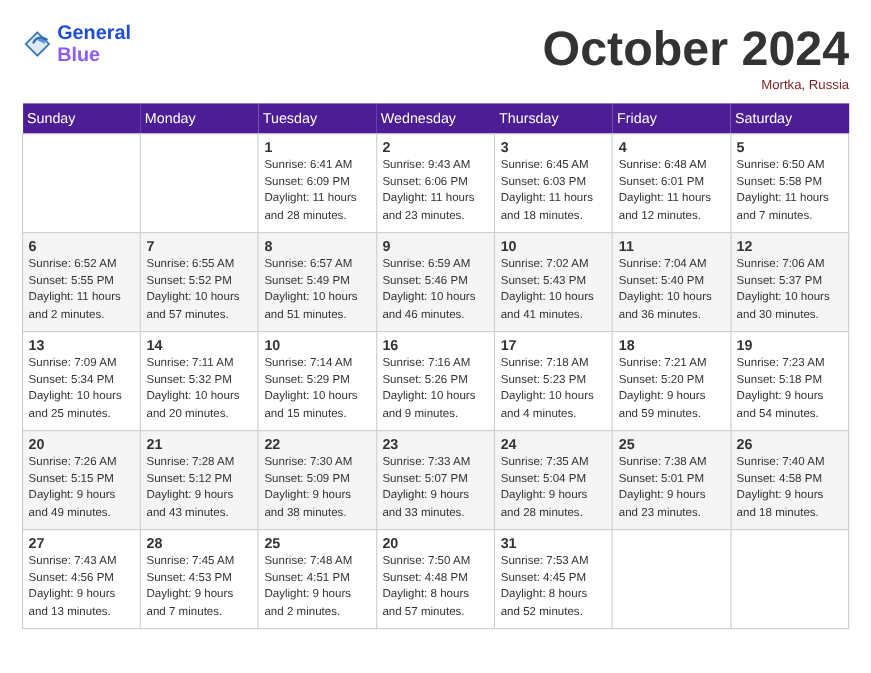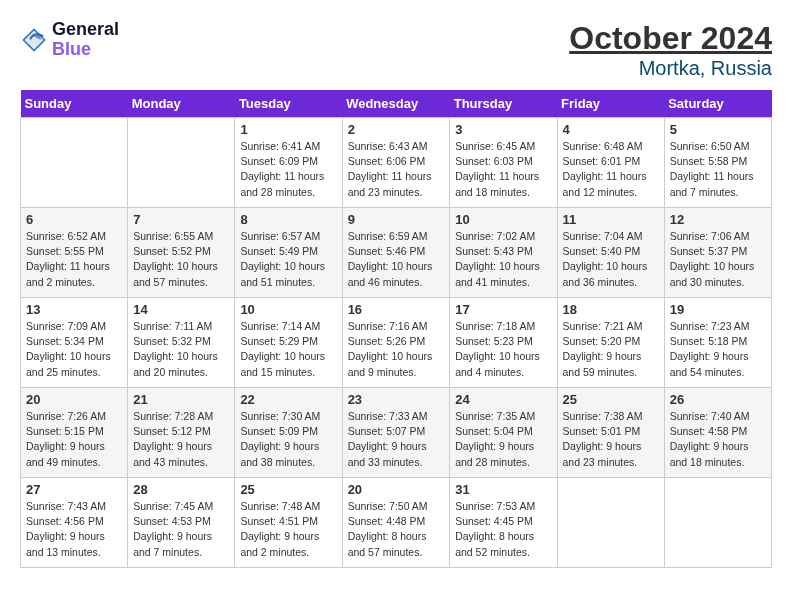--- a/index.html
+++ b/index.html
@@ -20,52 +20,51 @@
       display: flex;
       align-items: center;
     }
     .logo-text {
       display: flex;
       flex-direction: column;
       font-size: 18px;
       font-weight: bold;
       line-height: 1.1;
     }
-    .logo-general { color: #0f172a; }
+    .logo-general { color: #1d4ed8; }
     .logo-blue { color: #8b5cf6; }
     .logo-icon {
       width: 28px;
       height: 28px;
       margin-right: 4px;
     }
     .title-block {
       text-align: right;
     }
     .month-title {
-      font-size: 32px;
+      font-size: 44px;
       font-weight: bold;
       color: #333;
-      text-decoration: underline;
     }
     .location {
-      font-size: 20px;
-      color: #0c4a6e;
+      font-size: 12px;
+      color: #7f1d1d;
     }
     table {
       width: 100%;
       border-collapse: collapse;
       font-size: 11px;
     }
     thead tr th {
-      background-color: #6d28d9;
+      background-color: #4c1d95;
       color: #fff;
       padding: 6px 4px;
       text-align: left;
       font-size: 13px;
-      font-weight: bold;
+      font-weight: normal;
     }
     tbody tr td {
       border: 1px solid #ccc;
       vertical-align: top;
       padding: 4px 5px;
       min-height: 80px;
       height: 90px;
       width: 108px;
     }
     tbody tr:nth-child(even) td {
@@ -129,21 +128,21 @@
         <td class="empty"></td>
         <td class="empty"></td>
         <td>
           <span class="day-number">1</span>
           <div class="day-info">Sunrise: 6:41 AM
 Sunset: 6:09 PM
 Daylight: 11 hours and 28 minutes.</div>
         </td>
         <td>
           <span class="day-number">2</span>
-          <div class="day-info">Sunrise: 6:43 AM
+          <div class="day-info">Sunrise: 9:43 AM
 Sunset: 6:06 PM
 Daylight: 11 hours and 23 minutes.</div>
         </td>
         <td>
           <span class="day-number">3</span>
           <div class="day-info">Sunrise: 6:45 AM
 Sunset: 6:03 PM
 Daylight: 11 hours and 18 minutes.</div>
         </td>
         <td>

